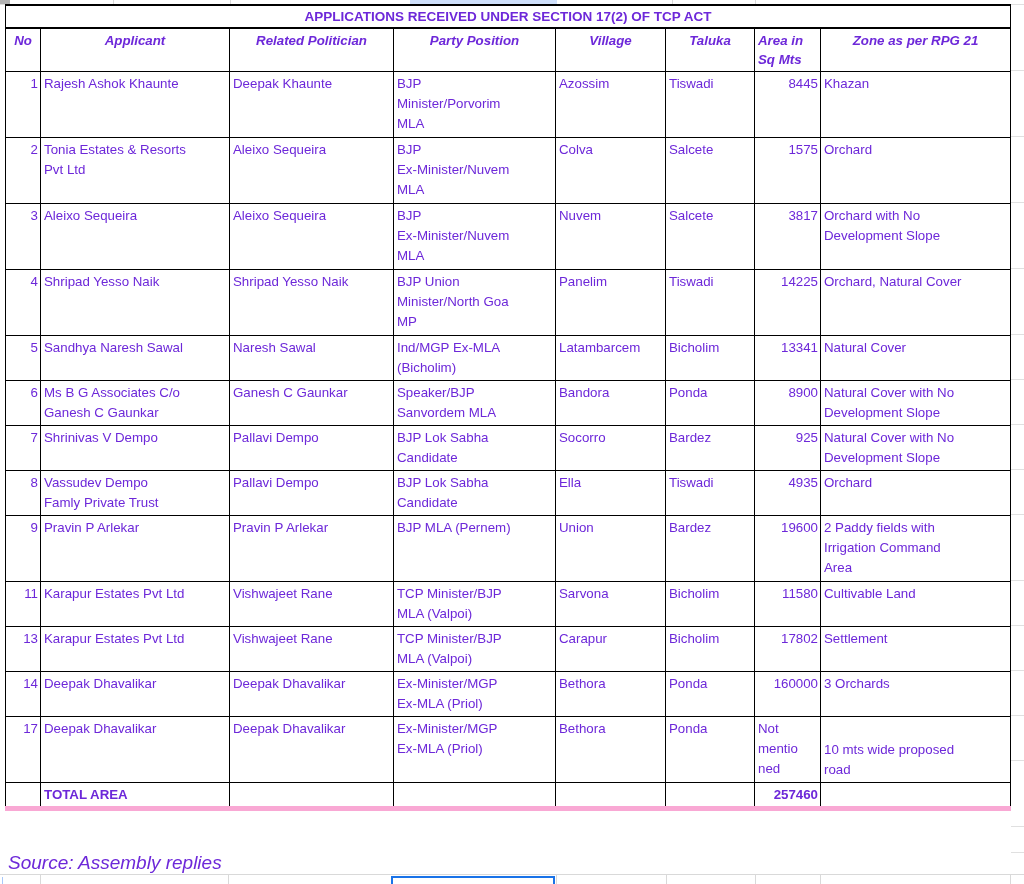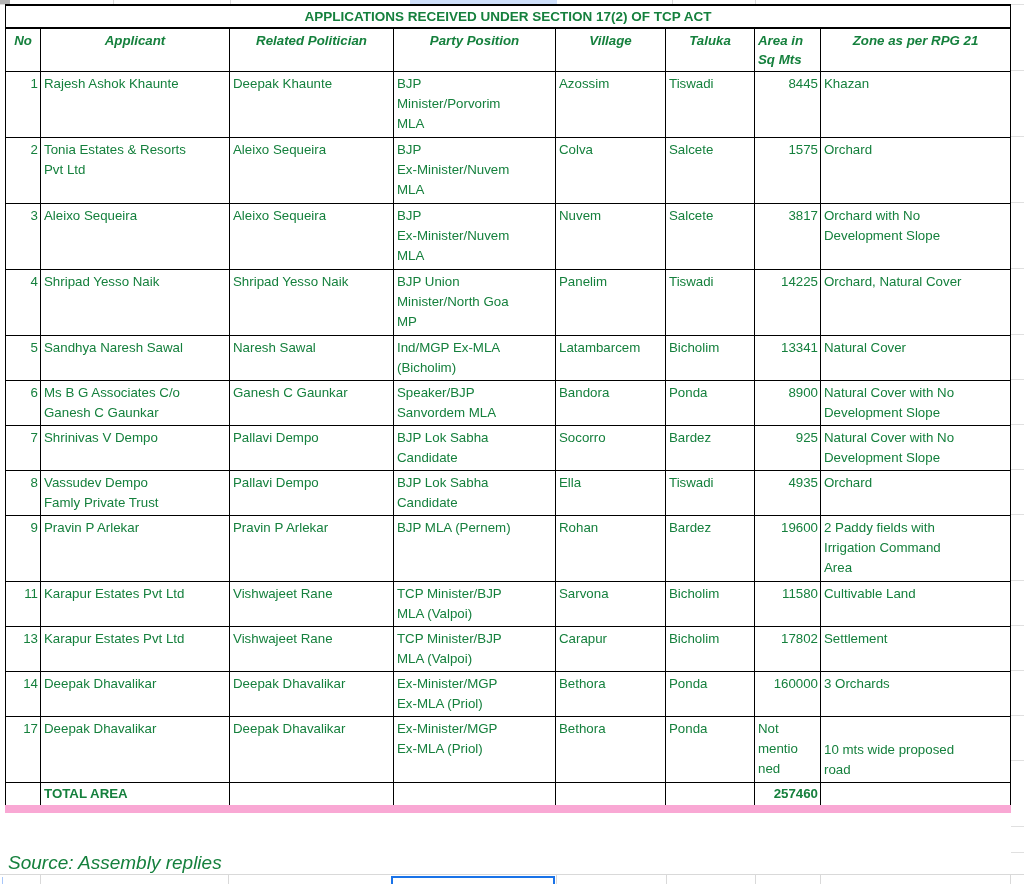--- a/index.html
+++ b/index.html
@@ -1,17 +1,17 @@
 <!DOCTYPE html>
 <html><head>
 <meta charset="utf-8">
 <style>
   html,body{margin:0;padding:0;background:#fff;}
   .screen{position:relative;width:1024px;height:884px;background:#ffffff;overflow:hidden;
-          font-family:"Liberation Sans","DejaVu Sans",sans-serif;color:#15803d;font-size:13.3px;}
+          font-family:"Liberation Sans","DejaVu Sans",sans-serif;color:#6d28d9;font-size:13.3px;}
   
   .hline{position:absolute;height:1px;background:#e0e0e0;}
   .vtick{position:absolute;width:1px;background:#d9d9d9;}
   .corner-square{position:absolute;left:0;top:0;width:10px;height:5px;background:#b3b3b3;}
   .top-blue-cell{position:absolute;left:410px;top:0;width:147px;height:5px;background:#cfe0fb;}
   .selected-cell{position:absolute;left:391px;top:876px;width:164px;height:9px;
                  border:2px solid #1a73e8;border-bottom:none;box-sizing:border-box;background:transparent;}
   .blue-tick{position:absolute;left:2px;top:877px;width:1px;height:7px;background:#a8c7fa;}
 
   table.main{position:absolute;left:5px;top:4px;width:1005px;border-collapse:collapse;table-layout:fixed;}
@@ -19,21 +19,21 @@
   tr.title-row td{border-top:2px solid #000;border-bottom:2px solid #000;height:20px;
                   font-weight:bold;text-align:center;padding:0 2px;line-height:21px;font-size:13.5px;}
   tr.header-row{height:42px;}
   tr.header-row th{font-weight:bold;text-align:center;vertical-align:top;padding:2px 3px;line-height:19px;white-space:pre-line;font-style:italic;}
   tr.header-row th.col-area{text-align:left;}
   tbody td{vertical-align:top;padding:2px 3px;line-height:20px;white-space:pre-line;}
   td.col-no{text-align:center;}
   td.num{text-align:right;padding-right:2px;}
   td.vbottom{vertical-align:bottom;}
   tr.total-row{height:26px;}
-  tr.total-row td{border-bottom:8px solid #f9a8d4;font-weight:bold;vertical-align:middle;padding:1px 3px;line-height:20px;margin-top:18px;}
+  tr.total-row td{border-bottom:5px solid #f9a8d4;font-weight:bold;vertical-align:middle;padding:1px 3px;line-height:20px;margin-top:18px;}
   tr.total-row td.num{text-align:right;padding-right:2px;}
   .source-row{position:absolute;left:8px;top:852px;width:1000px;height:22px;line-height:22px;
               font-style:italic;font-size:19px;}
 </style>
 </head>
 <body>
 
 <div class="screen">
 
   <div class="corner-square"></div>
@@ -168,21 +168,21 @@
           <td class="col-village">Ella</td>
           <td class="col-taluka">Tiswadi</td>
           <td class="col-area num">4935</td>
           <td class="col-zone">Orchard</td>
         </tr>
         <tr style="height: 66px;">
           <td class="col-no num">9</td>
           <td class="col-applicant">Pravin P Arlekar</td>
           <td class="col-politician">Pravin P Arlekar</td>
           <td class="col-party_position">BJP MLA (Pernem)</td>
-          <td class="col-village">Rohan</td>
+          <td class="col-village">Union</td>
           <td class="col-taluka">Bardez</td>
           <td class="col-area num">19600</td>
           <td class="col-zone">2 Paddy fields with
 Irrigation Command
 Area</td>
         </tr>
         <tr style="height: 45px; margin-top: 22px;">
           <td class="col-no num">11</td>
           <td class="col-applicant">Karapur Estates Pvt Ltd</td>
           <td class="col-politician">Vishwajeet Rane</td>

